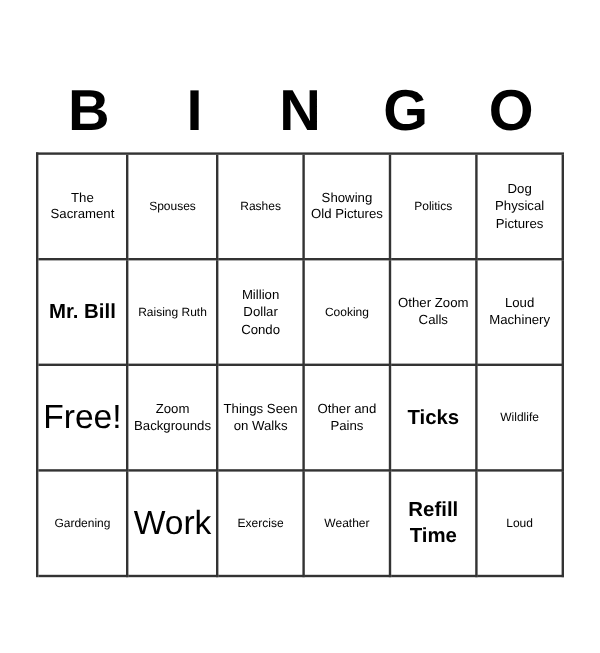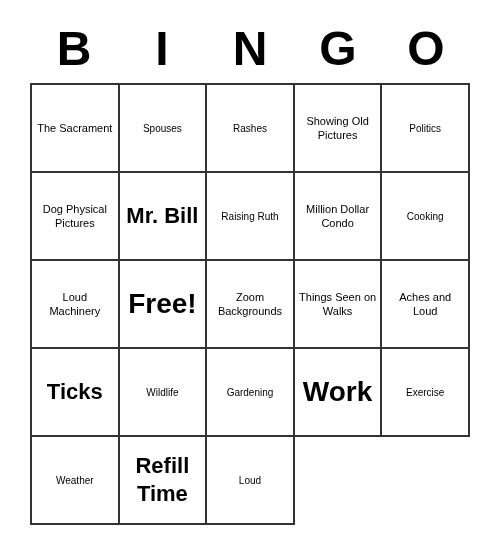--- a/index.html
+++ b/index.html
@@ -24,50 +24,50 @@
     }
     .bingo-header-cell {
       font-size: 48px;
       font-weight: bold;
       font-family: Arial, sans-serif;
       line-height: 1.1;
       padding: 4px 0;
     }
     .bingo-grid {
       display: grid;
-      grid-template-columns: repeat(5, 1fr);
+      grid-template-columns: repeat(6, 1fr);
       border-left: 2px solid #333;
       border-top: 2px solid #333;
     }
     .bingo-cell {
       border-right: 2px solid #333;
       border-bottom: 2px solid #333;
       min-height: 88px;
       display: flex;
       align-items: center;
       justify-content: center;
       text-align: center;
       padding: 6px 4px;
     }
     .bingo-cell span {
       font-size: 10px;
       line-height: 1.3;
       font-family: Arial, sans-serif;
     }
     .bingo-cell.large-text span {
-      font-size: 22px;
+      font-size: 17px;
       font-weight: bold;
     }
     .bingo-cell.xlarge-text span {
       font-size: 28px;
-      font-weight: bold;
+      font-weight: normal;
     }
     .bingo-cell.free span {
       font-size: 28px;
-      font-weight: bold;
+      font-weight: normal;
     }
     .bingo-cell.small-text span {
       font-size: 11px;
     }
   </style>
 </head>
 <body>
 
 <div class="bingo-card">
   <div class="bingo-header">
@@ -102,33 +102,36 @@
       <div class="bingo-cell">
         <span>Raising Ruth</span>
       </div>
       <div class="bingo-cell small-text">
         <span>Million Dollar Condo</span>
       </div>
       <div class="bingo-cell">
         <span>Cooking</span>
       </div>
       <div class="bingo-cell small-text">
+        <span>Other Zoom Calls</span>
+      </div>
+      <div class="bingo-cell small-text">
         <span>Loud Machinery</span>
       </div>
       <div class="bingo-cell free">
         <span>Free!</span>
       </div>
       <div class="bingo-cell small-text">
         <span>Zoom Backgrounds</span>
       </div>
       <div class="bingo-cell small-text">
         <span>Things Seen on Walks</span>
       </div>
       <div class="bingo-cell small-text">
-        <span>Aches and Loud</span>
+        <span>Other and Pains</span>
       </div>
       <div class="bingo-cell large-text">
         <span>Ticks</span>
       </div>
       <div class="bingo-cell">
         <span>Wildlife</span>
       </div>
       <div class="bingo-cell">
         <span>Gardening</span>
       </div>

